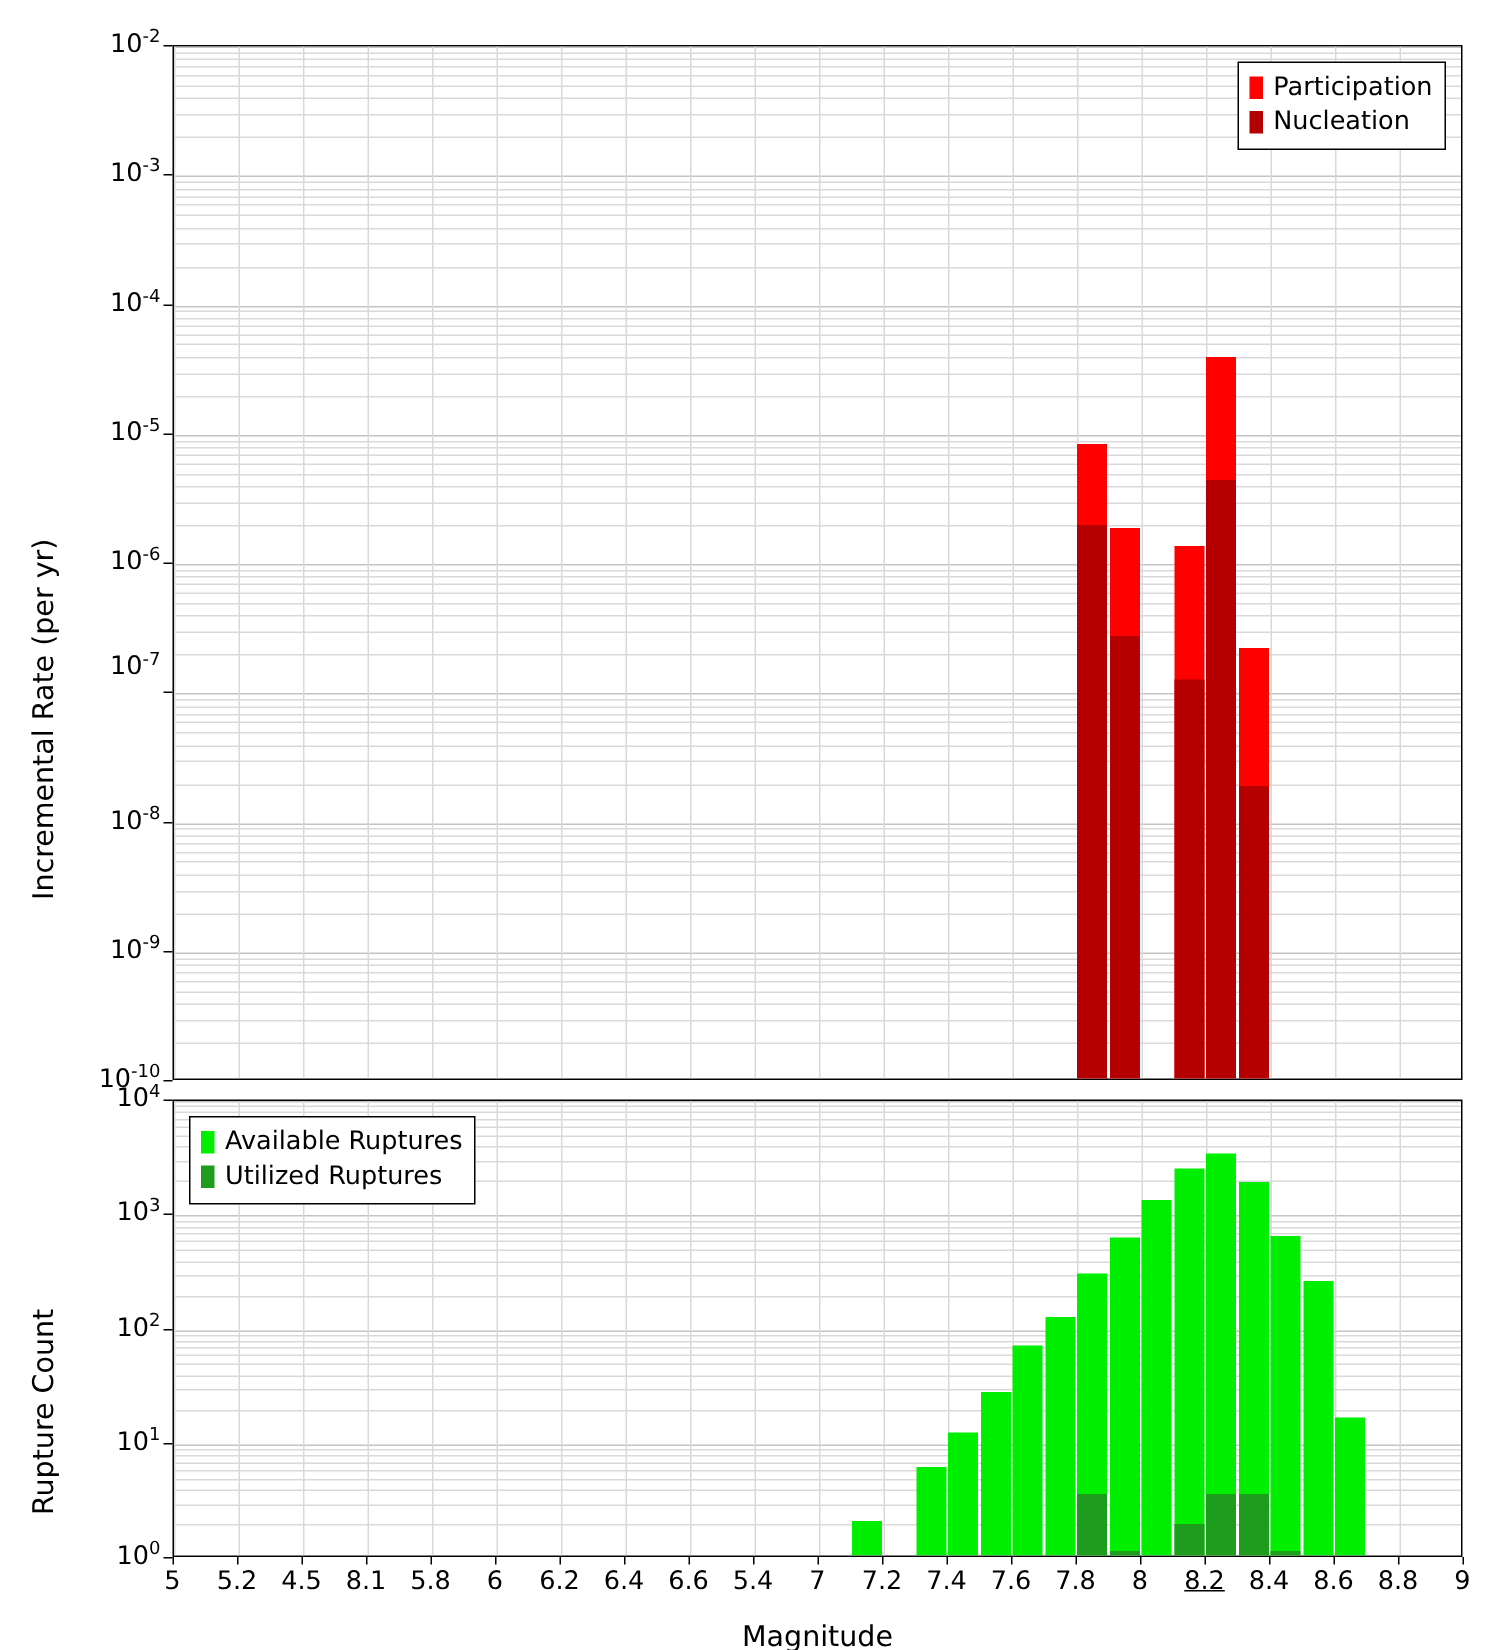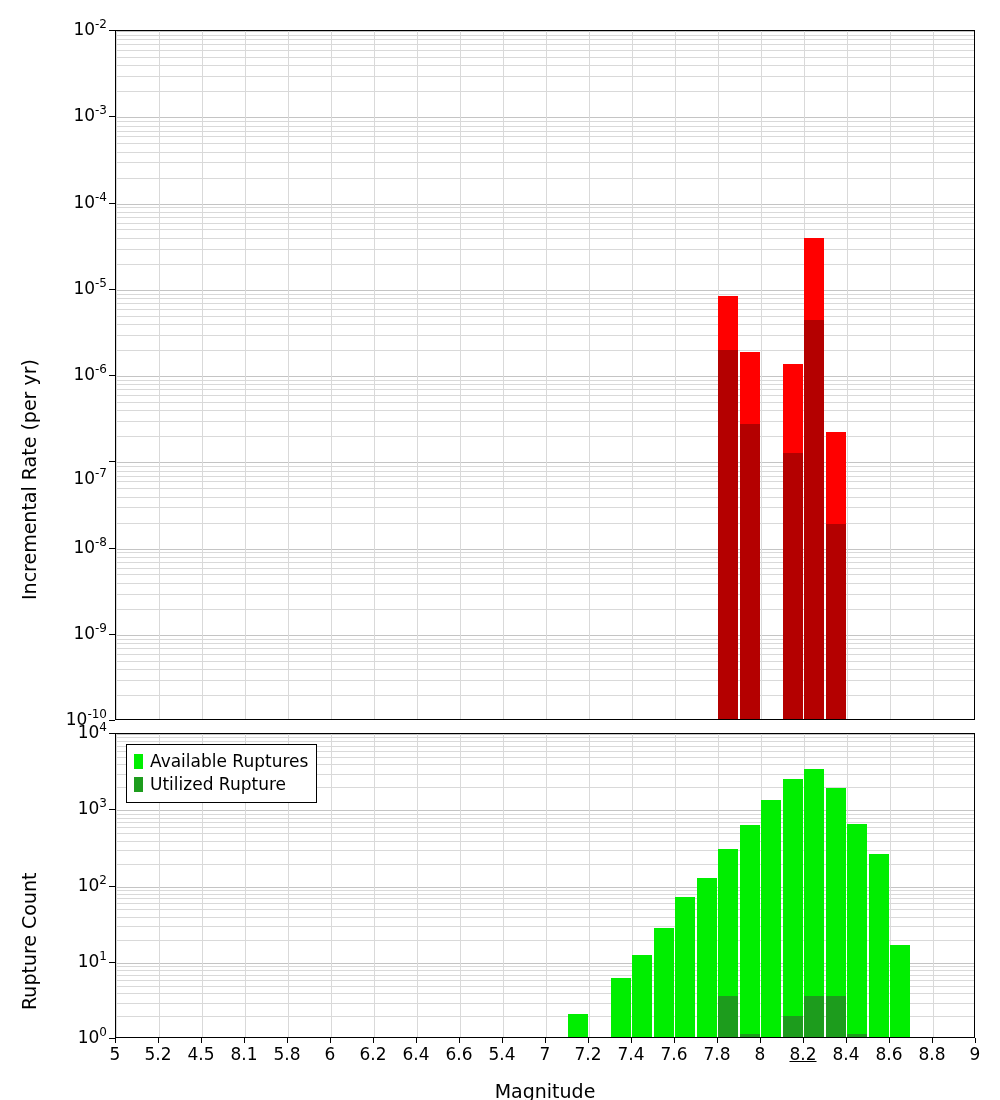--- a/index.html
+++ b/index.html
@@ -276,20 +276,30 @@
         <div class="bar bar-participation" style="left: 623.5px; width: 20px; height: 367.017px;"></div>
         <div class="bar bar-nucleation" style="left: 623.5px; width: 20px; height: 294.541px;"></div>
         <div class="bar bar-participation" style="left: 666.5px; width: 20px; height: 354.828px;"></div>
         <div class="bar bar-nucleation" style="left: 666.5px; width: 20px; height: 265.579px;"></div>
         <div class="bar bar-participation" style="left: 688px; width: 20px; height: 481.256px;"></div>
         <div class="bar bar-nucleation" style="left: 688px; width: 20px; height: 398.755px;"></div>
         <div class="bar bar-participation" style="left: 709.5px; width: 20px; height: 286.541px;"></div>
         <div class="bar bar-nucleation" style="left: 709.5px; width: 20px; height: 194.517px;"></div>
       </div>
 
+    <div class="legend" id="legend-top">
+      <div class="legend-row">
+        <span class="legend-swatch sw-participation"></span>
+        <span>Participation</span>
+      </div>
+      <div class="legend-row">
+        <span class="legend-swatch sw-nucleation"></span>
+        <span>Nucleation</span>
+      </div>
+    </div>
   </div>
 
   <div id="plot-bottom" class="plot-frame">
     <div class="grid-layer" id="grid-bottom">
         <div class="gridline-h" style="top: 282.046px;"></div>
         <div class="gridline-h" style="top: 268.62px;"></div>
         <div class="gridline-h" style="top: 259.093px;"></div>
         <div class="gridline-h" style="top: 251.704px;"></div>
         <div class="gridline-h" style="top: 245.666px;"></div>
         <div class="gridline-h" style="top: 240.561px;"></div>
@@ -368,41 +378,41 @@
         <div class="bar bar-available" style="left: 774px; width: 20px; height: 91.8141px;"></div>
       </div>
 
     <div class="legend" id="legend-bottom">
       <div class="legend-row">
         <span class="legend-swatch sw-available"></span>
         <span>Available Ruptures</span>
       </div>
       <div class="legend-row">
         <span class="legend-swatch sw-utilized"></span>
-        <span>Utilized Rupture</span>
+        <span>Utilized Ruptures</span>
       </div>
     </div>
   </div>
 
   <div id="ylabel-top">Incremental Rate (per yr)</div>
   <div id="ylabel-bottom">Rupture Count</div>
   <div id="xlabel">Magnitude</div>
 
   <div id="ticks-top">
       <div class="tick-label ytick" style="left: 37px; top: 17px; width: 70px;"><span class="mant">10</span><sup>-2</sup></div>
       <div class="tickmark-y" style="left: 109px; top: 30px;"></div>
       <div class="tick-label ytick" style="left: 37px; top: 103.25px; width: 70px;"><span class="mant">10</span><sup>-3</sup></div>
       <div class="tickmark-y" style="left: 109px; top: 116.25px;"></div>
       <div class="tick-label ytick" style="left: 37px; top: 189.5px; width: 70px;"><span class="mant">10</span><sup>-4</sup></div>
       <div class="tickmark-y" style="left: 109px; top: 202.5px;"></div>
       <div class="tick-label ytick" style="left: 37px; top: 275.75px; width: 70px;"><span class="mant">10</span><sup>-5</sup></div>
       <div class="tickmark-y" style="left: 109px; top: 288.75px;"></div>
       <div class="tick-label ytick" style="left: 37px; top: 362px; width: 70px;"><span class="mant">10</span><sup>-6</sup></div>
       <div class="tickmark-y" style="left: 109px; top: 375px;"></div>
-      <div class="tick-label ytick" style="left: 37px; top: 466px; width: 70px;"><span class="mant">10</span><sup>-7</sup></div>
+      <div class="tick-label ytick" style="left: 37px; top: 432px; width: 70px;"><span class="mant">10</span><sup>-7</sup></div>
       <div class="tickmark-y" style="left: 109px; top: 461.25px;"></div>
       <div class="tick-label ytick" style="left: 37px; top: 534.5px; width: 70px;"><span class="mant">10</span><sup>-8</sup></div>
       <div class="tickmark-y" style="left: 109px; top: 547.5px;"></div>
       <div class="tick-label ytick" style="left: 37px; top: 620.75px; width: 70px;"><span class="mant">10</span><sup>-9</sup></div>
       <div class="tickmark-y" style="left: 109px; top: 633.75px;"></div>
       <div class="tick-label ytick" style="left: 37px; top: 707px; width: 70px;"><span class="mant">10</span><sup>-10</sup></div>
       <div class="tickmark-y" style="left: 109px; top: 720px;"></div>
     </div>
   <div id="ticks-bottom">
       <div class="tick-label ytick" style="left: 37px; top: 720px; width: 70px;"><span class="mant">10</span><sup>4</sup></div>

